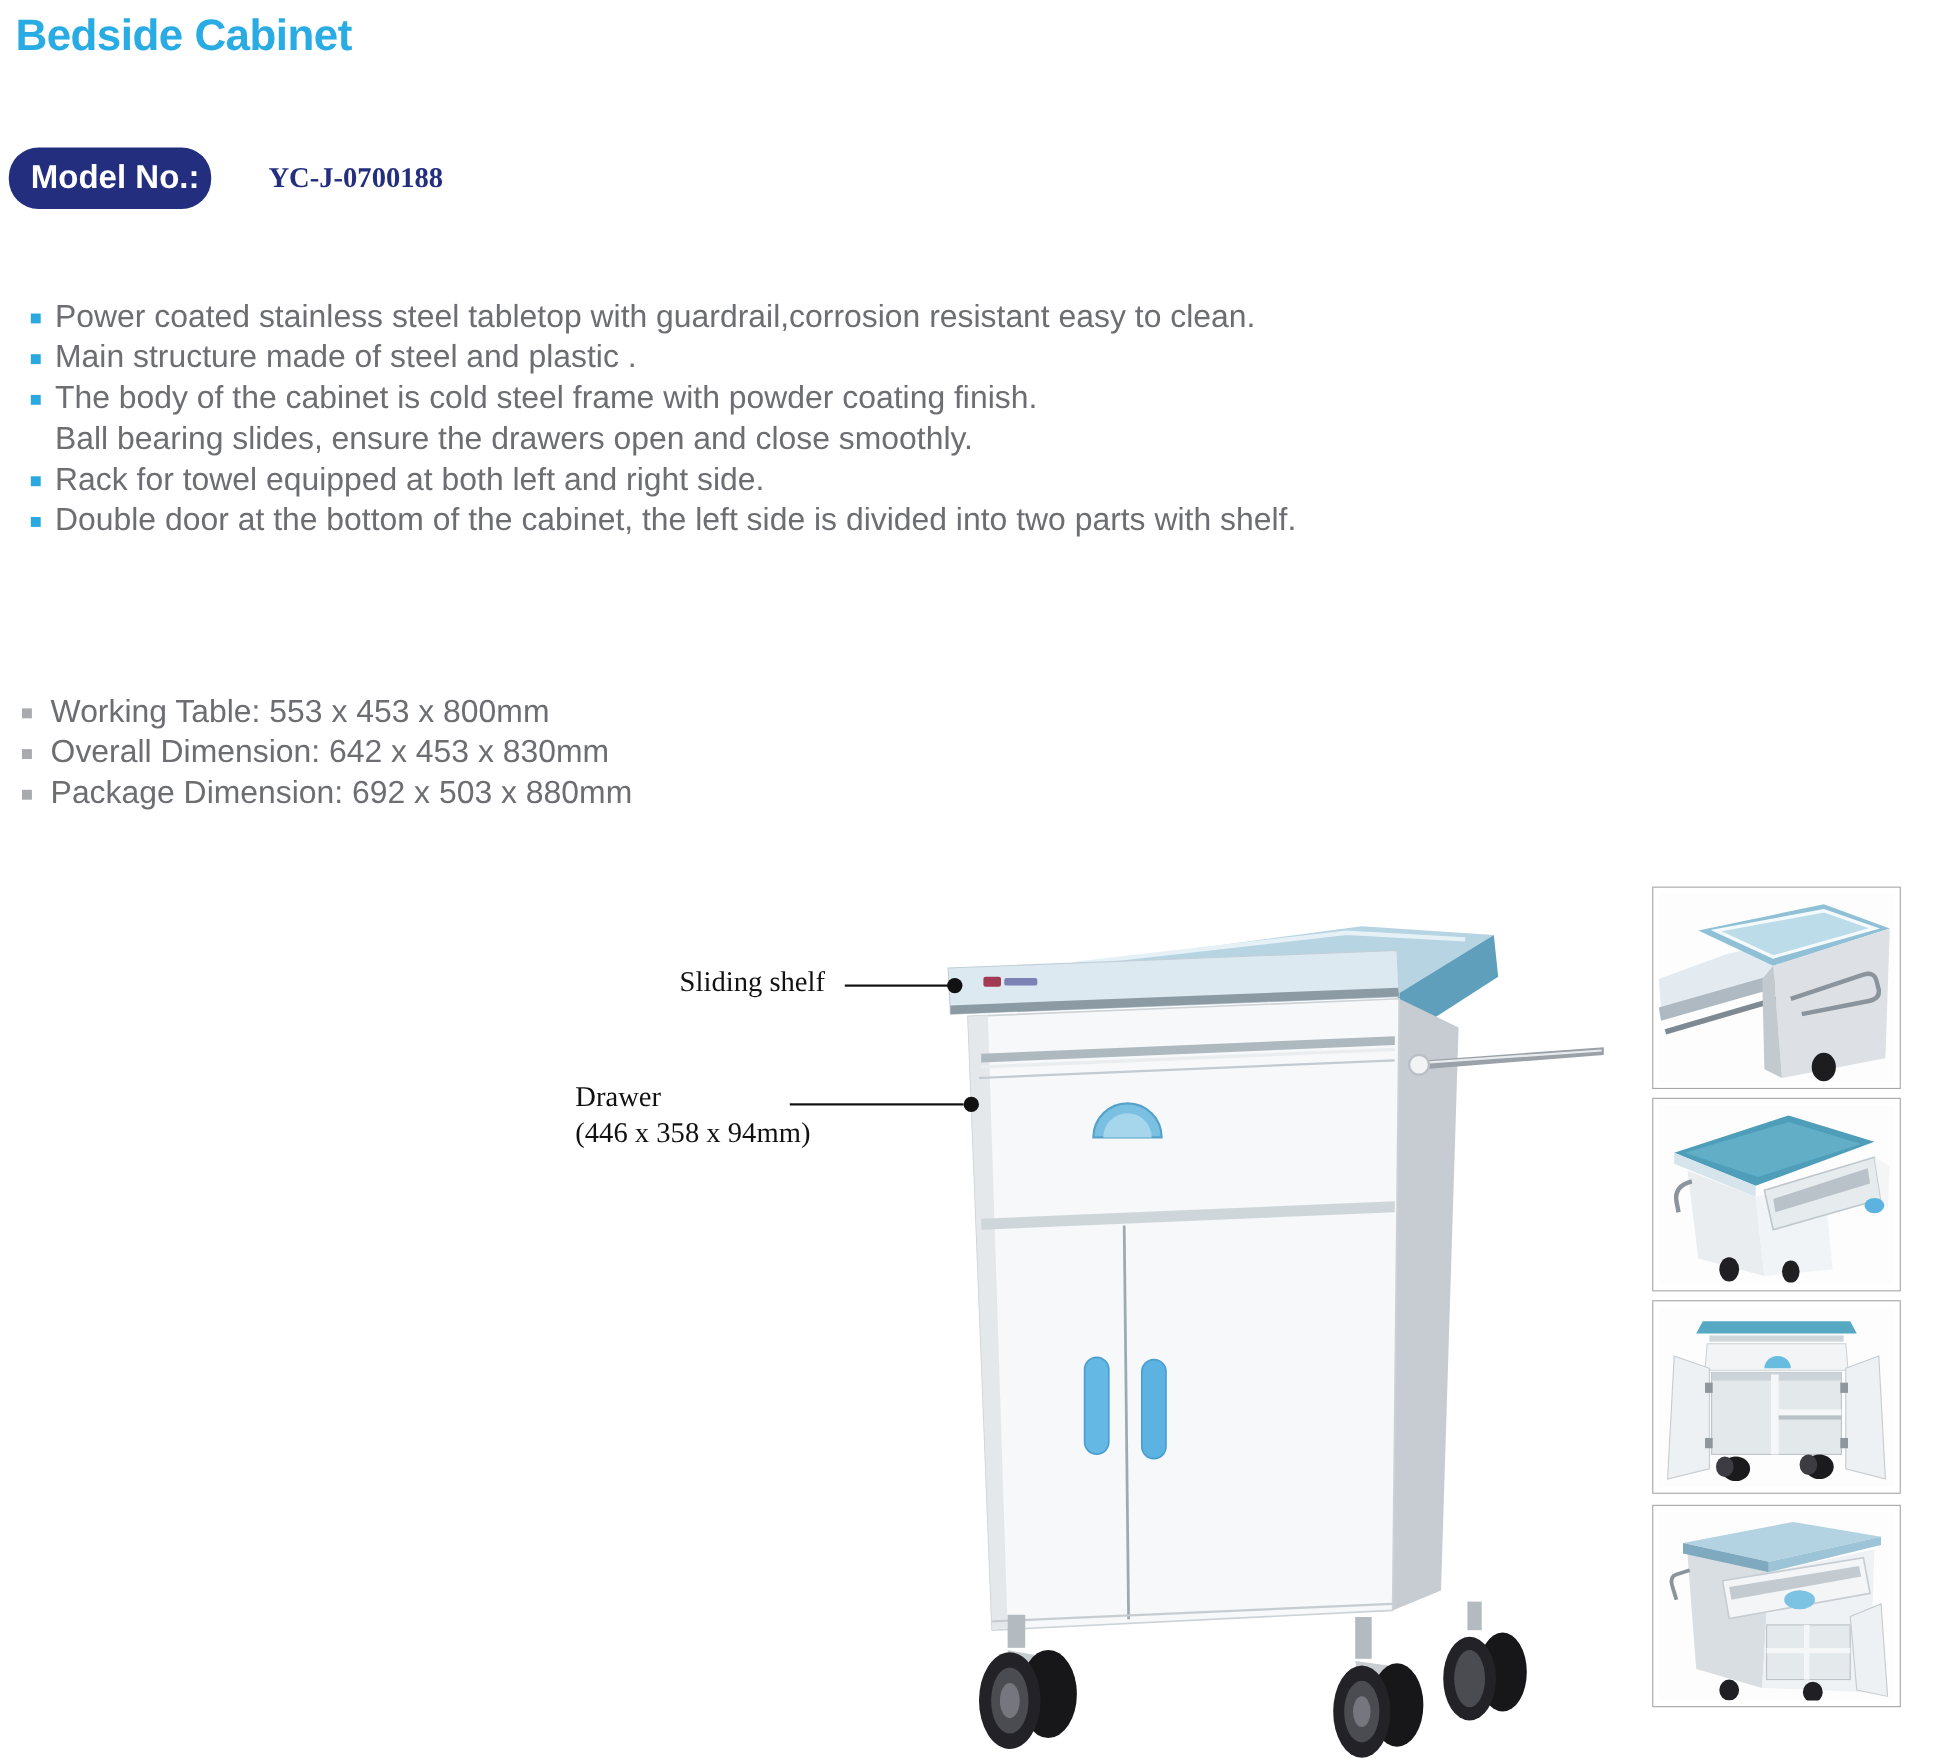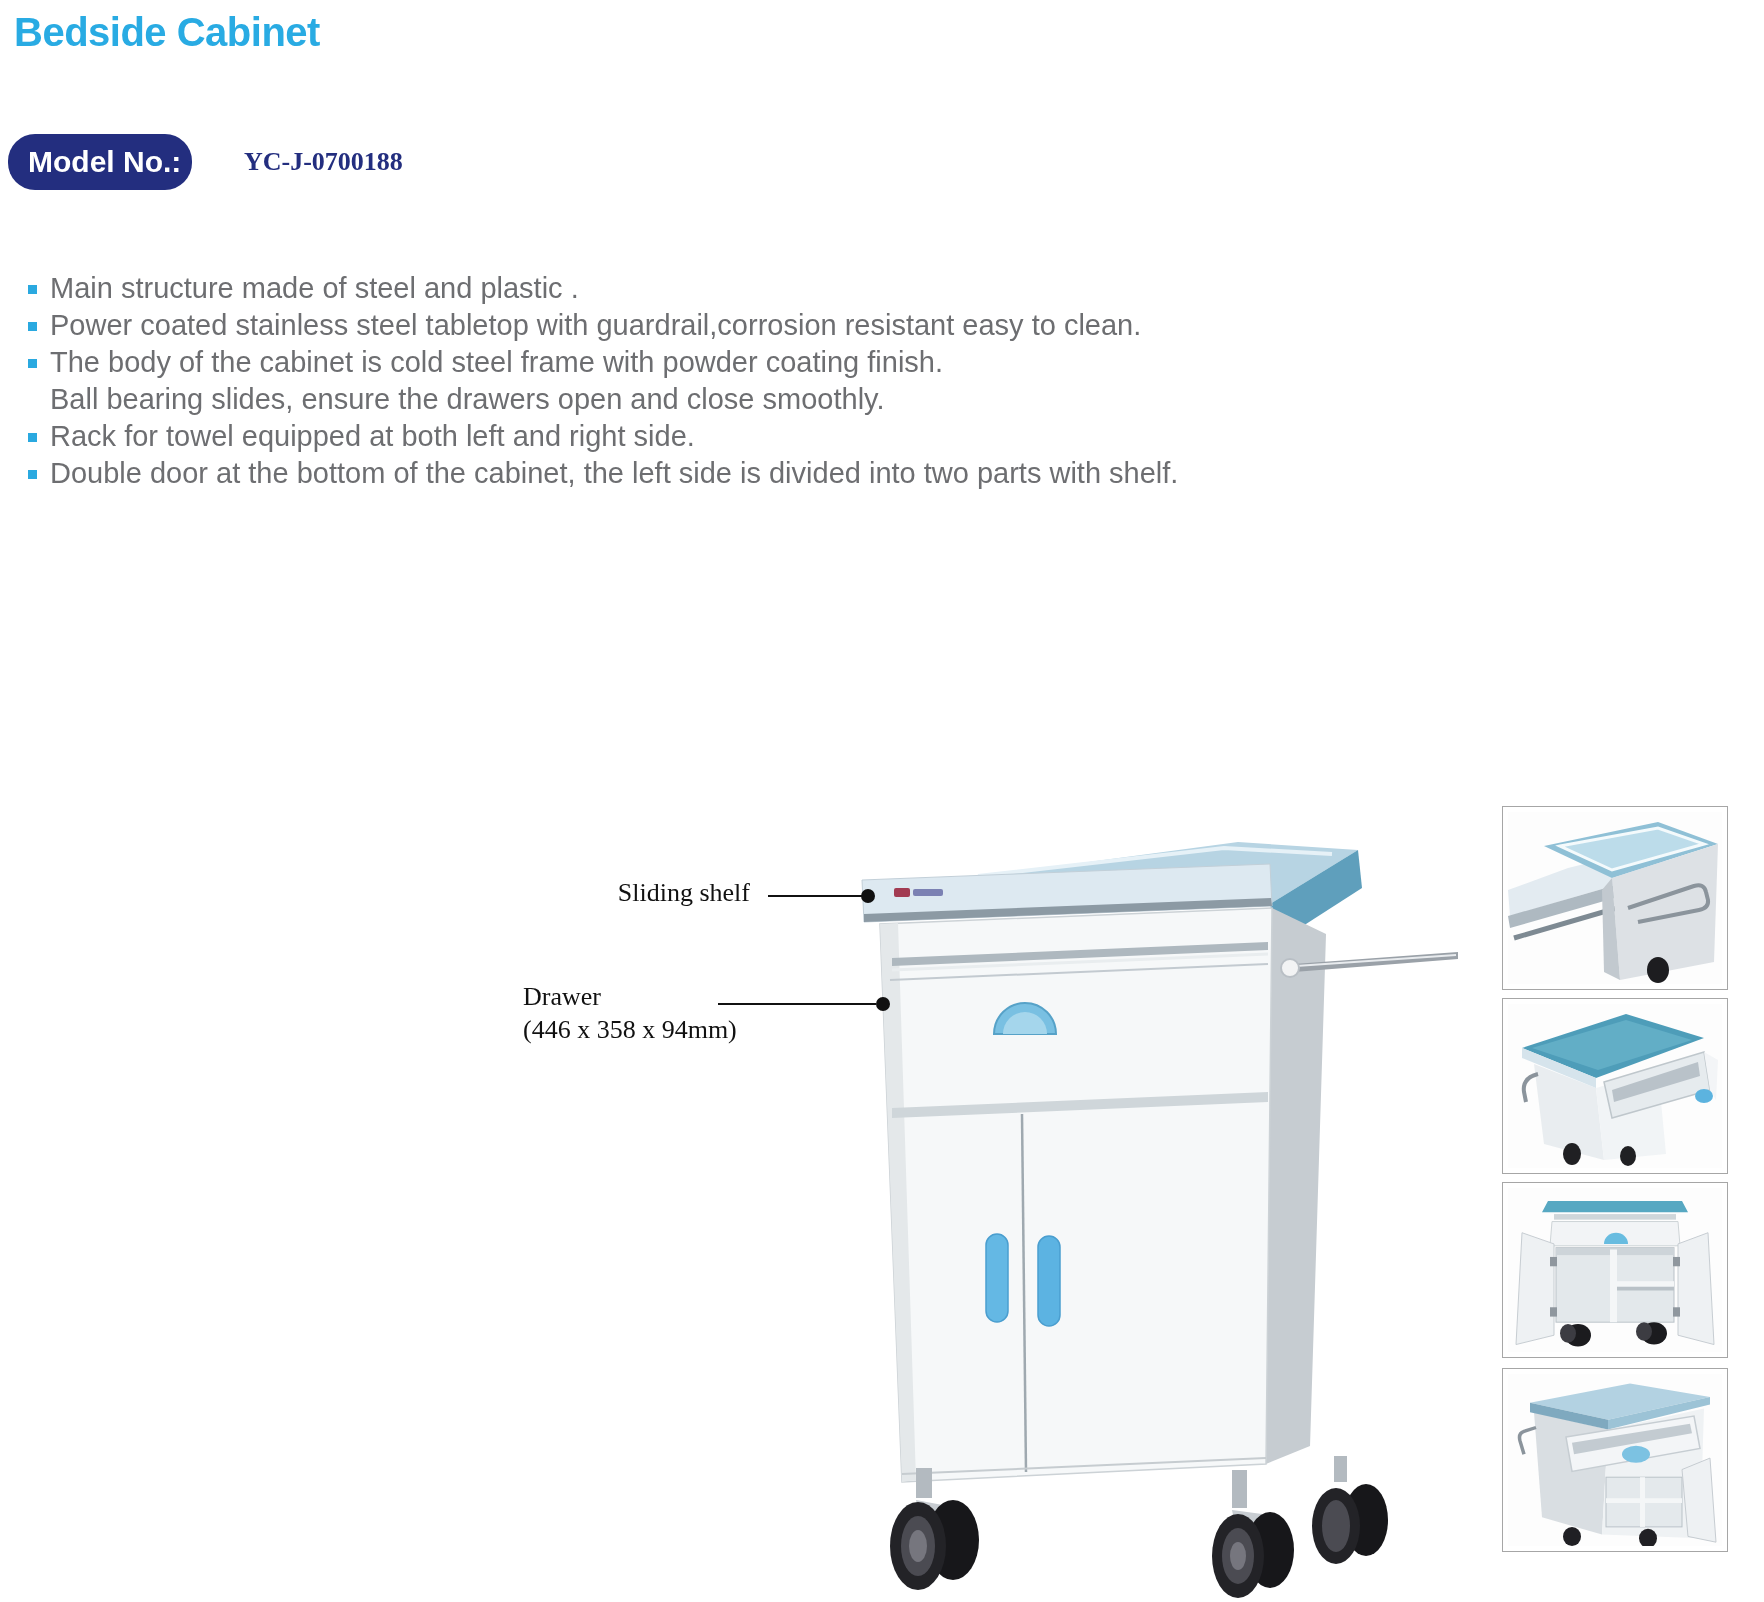--- a/index.html
+++ b/index.html
@@ -51,28 +51,33 @@
 <div id="page">
 
   <div class="page-title">Bedside Cabinet</div>
 
   <div class="model-row">
     <div class="model-badge">Model No.:</div>
     <div class="model-value">YC-J-0700188</div>
   </div>
 
   <ul class="plist features">
+    <li>Power coated stainless steel tabletop with guardrail,corrosion resistant easy to clean.</li>
     <li>Main structure made of steel and plastic .</li>
-    <li>Power coated stainless steel tabletop with guardrail,corrosion resistant easy to clean.</li>
     <li>The body of the cabinet is cold steel frame with powder coating finish.</li>
     <li class="nb">Ball bearing slides, ensure the drawers open and close smoothly.</li>
     <li>Rack for towel equipped at both left and right side.</li>
     <li>Double door at the bottom of the cabinet, the left side is divided into two parts with shelf.</li>
   </ul>
 
+  <ul class="plist specs">
+    <li>Working Table: 553 x 453 x 800mm</li>
+    <li>Overall Dimension: 642 x 453 x 830mm</li>
+    <li>Package Dimension: 692 x 503 x 880mm</li>
+  </ul>
 
   <svg class="main-svg" viewBox="0 0 620 844" preserveAspectRatio="none">
 
     <g>
       <polygon points="96,122 380,84 500,92 412,146" fill="#b7d4e3"></polygon>
       <polyline points="120,118 366,90 474,96" stroke="#e6f1f7" stroke-width="4" fill="none"></polyline>
       <polygon points="412,146 500,92 504,130 420,184" fill="#5f9fbc"></polygon>
     </g>
 
     <g>

